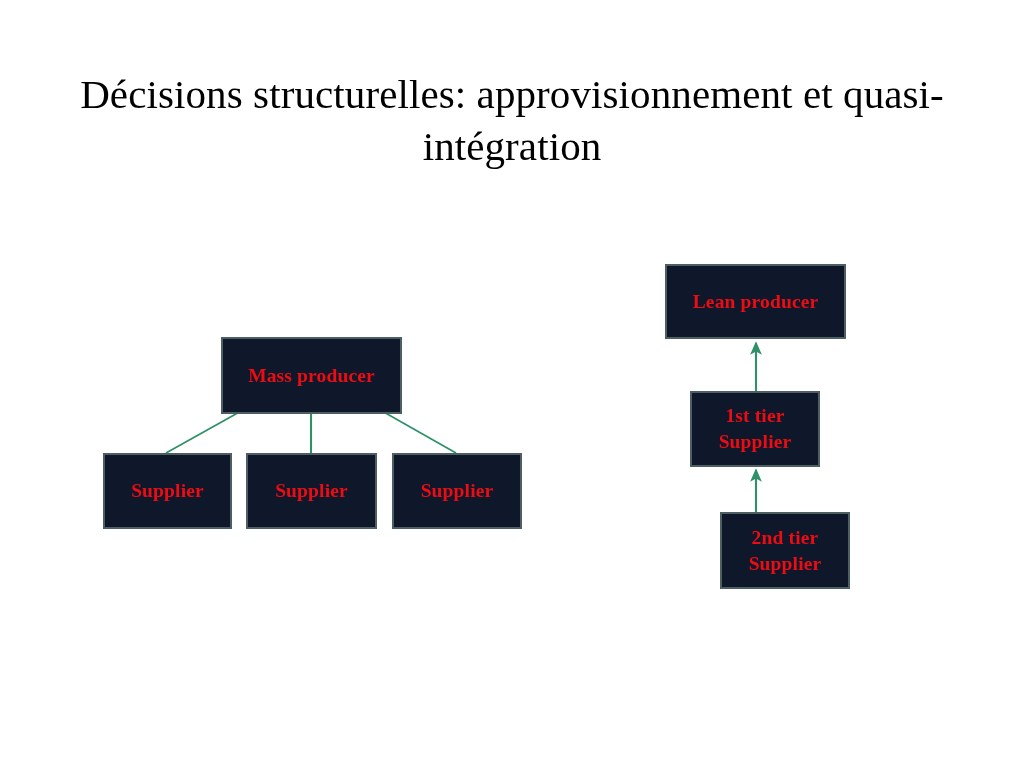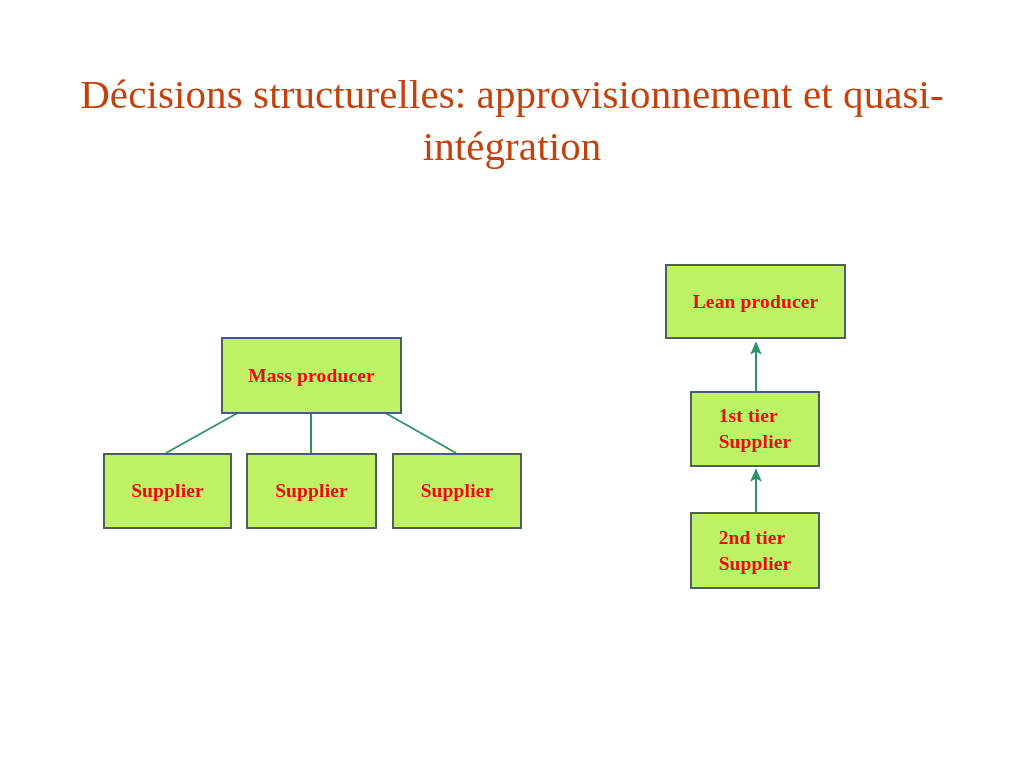--- a/index.html
+++ b/index.html
@@ -14,53 +14,53 @@
     background: #ffffff;
     overflow: hidden;
     font-family: "Liberation Serif", "DejaVu Serif", serif;
   }
   #slide-title {
     position: absolute;
     left: 72px;
     top: 68px;
     width: 880px;
     text-align: center;
-    color: #c2410c;
+    color: #000000;
     font-family: "Liberation Serif", "DejaVu Serif", serif;
     font-size: 41px;
     font-weight: 400;
     line-height: 1.28;
     letter-spacing: 0.1px;
   }
   .node {
     position: absolute;
-    background: #bef264;
+    background: #0f172a;
     border: 2px solid #4d5f61;
     box-sizing: border-box;
     display: flex;
     align-items: center;
     justify-content: center;
-    text-align: left;
+    text-align: center;
   }
   .node .node-label {
     color: #ec0c13;
     font-family: "Liberation Serif", "DejaVu Serif", serif;
     font-weight: bold;
     font-size: 19.5px;
     line-height: 1.33;
     white-space: pre-line;
     letter-spacing: 0.15px;
   }
   #node-mass-producer  { left: 221px; top: 296px; width: 181px; height: 77px; margin-top: 41px; }
   #node-supplier-1     { left: 103px; top: 453px; width: 129px; height: 76px; }
   #node-supplier-2     { left: 246px; top: 453px; width: 131px; height: 76px; }
   #node-supplier-3     { left: 392px; top: 453px; width: 130px; height: 76px; }
   #node-lean-producer  { left: 665px; top: 264px; width: 181px; height: 75px; }
   #node-tier1-supplier { left: 690px; top: 391px; width: 130px; height: 76px; }
-  #node-tier2-supplier { left: 690px; top: 512px; width: 130px; height: 77px; }
+  #node-tier2-supplier { left: 720px; top: 512px; width: 130px; height: 77px; }
 
   #connectors {
     position: absolute;
     left: 0;
     top: 0;
     width: 1024px;
     height: 768px;
     pointer-events: none;
   }
 </style>

